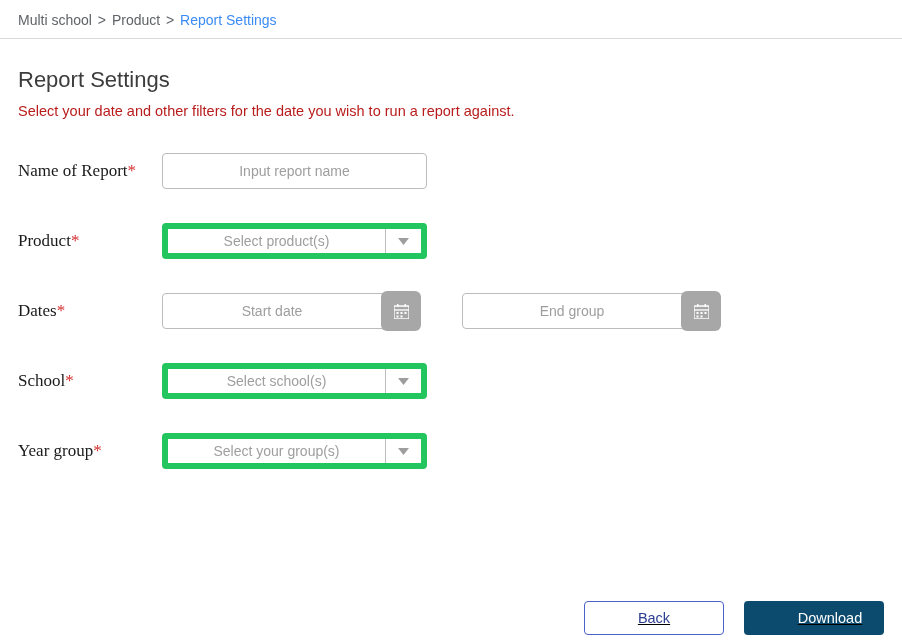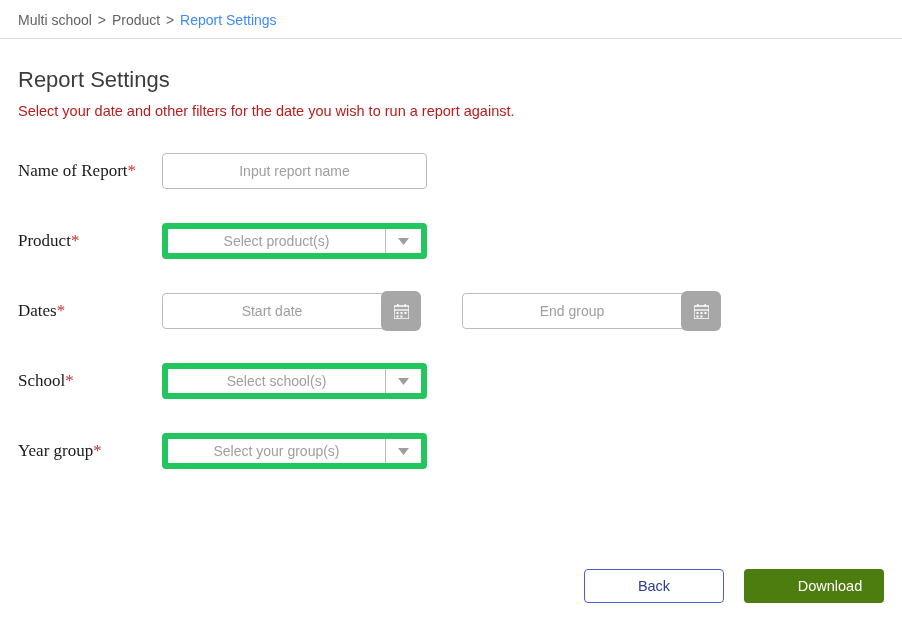--- a/index.html
+++ b/index.html
@@ -123,43 +123,44 @@
       display: flex;
       align-items: center;
       justify-content: center;
       cursor: pointer;
     }
     .date-gap {
       width: 42px;
     }
     .footer {
       position: absolute;
-      bottom: 40px;
+      bottom: 8px;
       right: 18px;
       display: flex;
       gap: 20px;
+      text-decoration: underline;
     }
     .btn {
       width: 140px;
       height: 34px;
       border-radius: 4px;
       font-size: 14.5px;
       display: flex;
       align-items: center;
       justify-content: center;
       cursor: pointer;
     }
     .btn-back {
       border: 1.5px solid #4a61c7;
       color: #2d3e91;
       background: #fff;
     }
     .btn-download {
       border: none;
-      background: #4d7c0f;
+      background: #0c4a6e;
       color: #fff;
       padding-left: 32px;
     }
     svg {
       display: block;
     }
   </style>
 </head>
 <body>
 

